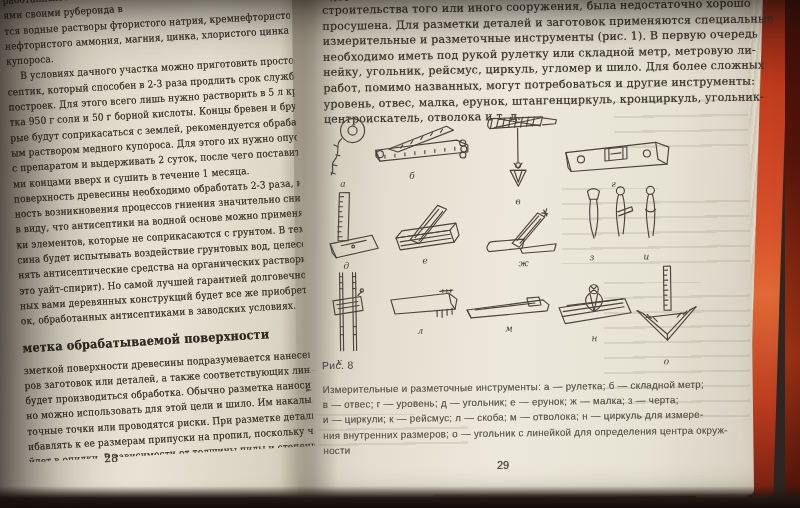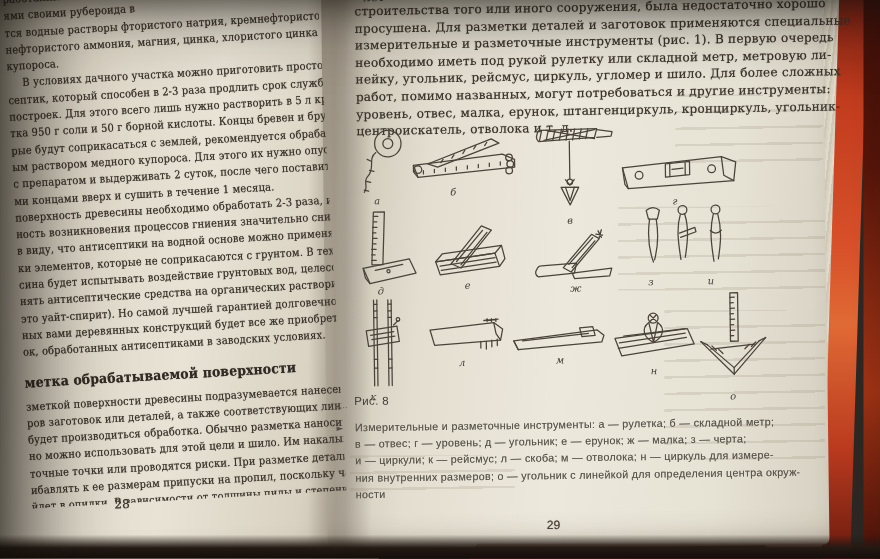--- a/index.html
+++ b/index.html
@@ -36,21 +36,21 @@
   
   .lp-text{position:absolute;left:2px;top:-7px;width:318px;height:470px;overflow:hidden;
       transform:rotate(-3.3deg) scaleX(.9);transform-origin:0 0;}
   .lp-line{font-size:10px;line-height:15.3px;white-space:nowrap;color:#38322b;
       text-shadow:0 0 .7px rgba(70,58,45,.8);letter-spacing:.15px;}
   .lp-top .lp-line:nth-child(6){padding-left:15px;}
   .lp-heading{font-size:12.5px;font-weight:bold;color:#2f2a24;margin:11px 0 8px 0;
       letter-spacing:.2px;white-space:nowrap;text-shadow:0 0 .7px rgba(60,50,40,.8);}
   .page-num{position:absolute;font-size:11px;color:#3c362f;text-shadow:0 0 .7px rgba(70,60,48,.7);}
   .pn-left{left:104px;top:452px;transform:rotate(-2.5deg);}
-  .pn-right{left:497px;top:472px;font-family:"Liberation Sans",sans-serif;color:#4a453d;}
+  .pn-right{left:497px;top:459px;font-family:"Liberation Sans",sans-serif;color:#4a453d;}
   
   .rp-text{position:absolute;left:322px;top:3px;width:436px;transform:rotate(-1deg);transform-origin:0 0;}
   .rp-line{font-size:11px;line-height:15.6px;white-space:nowrap;color:#3a342c;
       letter-spacing:.2px;text-shadow:0 0 .7px rgba(70,60,48,.75);}
   .top-frag{position:absolute;left:330px;top:-9px;height:12px;overflow:hidden;
       font-size:11px;color:#3a342c;transform:rotate(-1deg);}
   
   .figure{position:absolute;left:306px;top:100px;width:462px;height:266px;transform:rotate(-0.8deg);}
   .tool{position:absolute;}
   .tool svg{display:block;}

